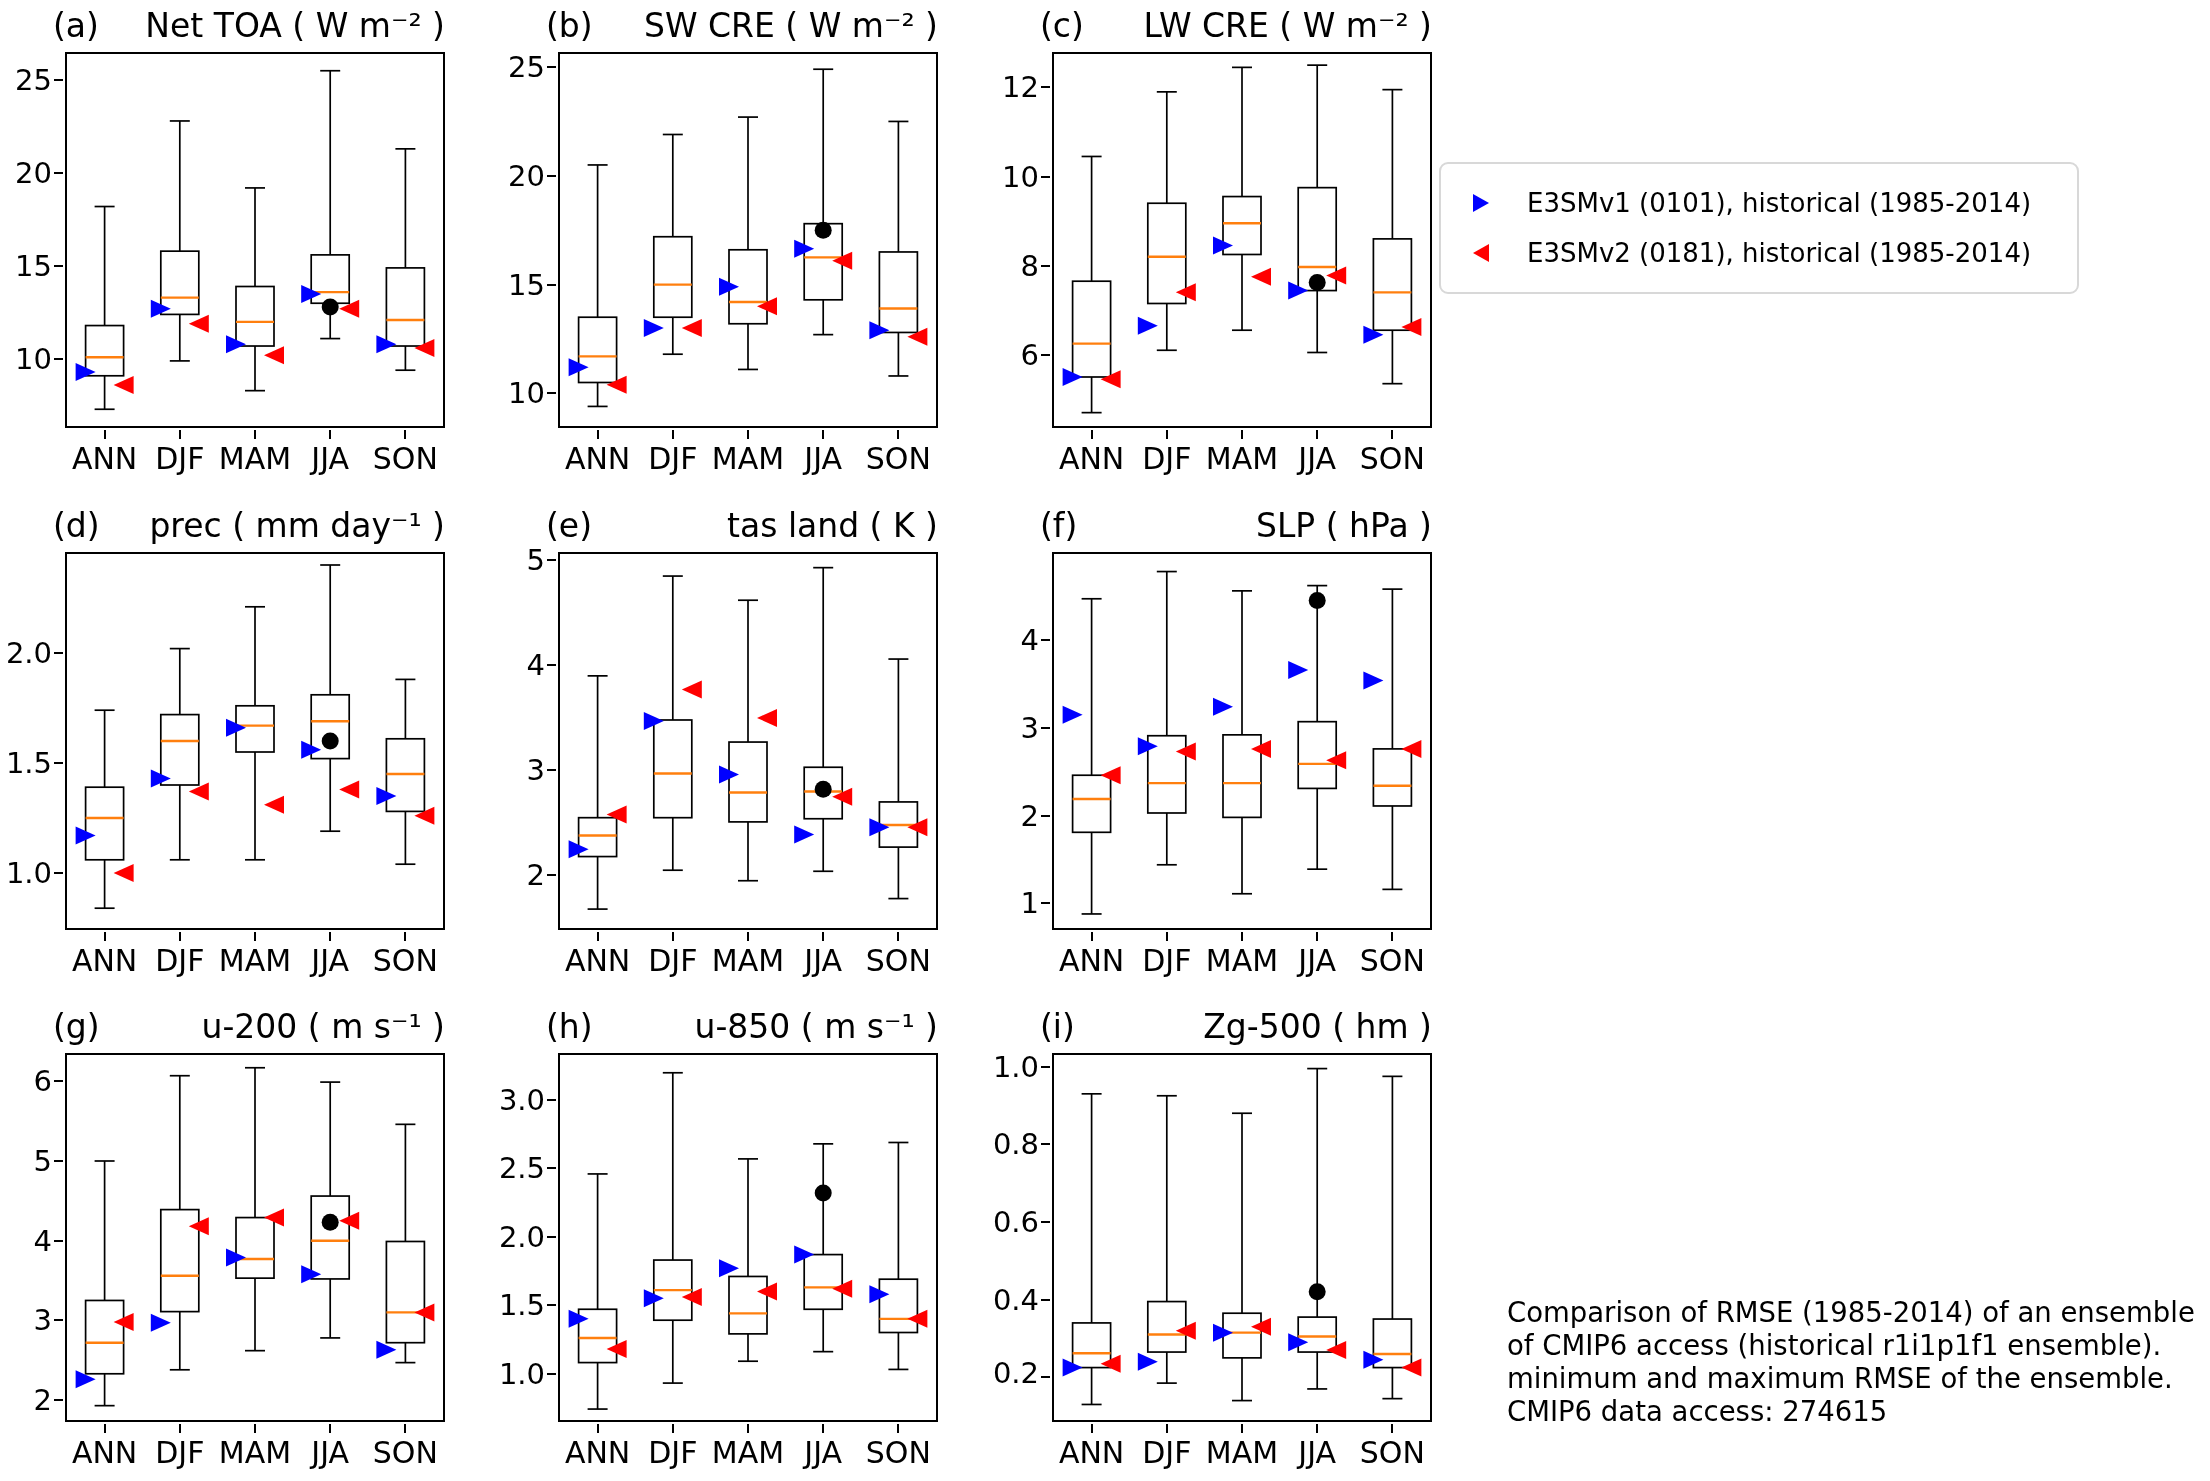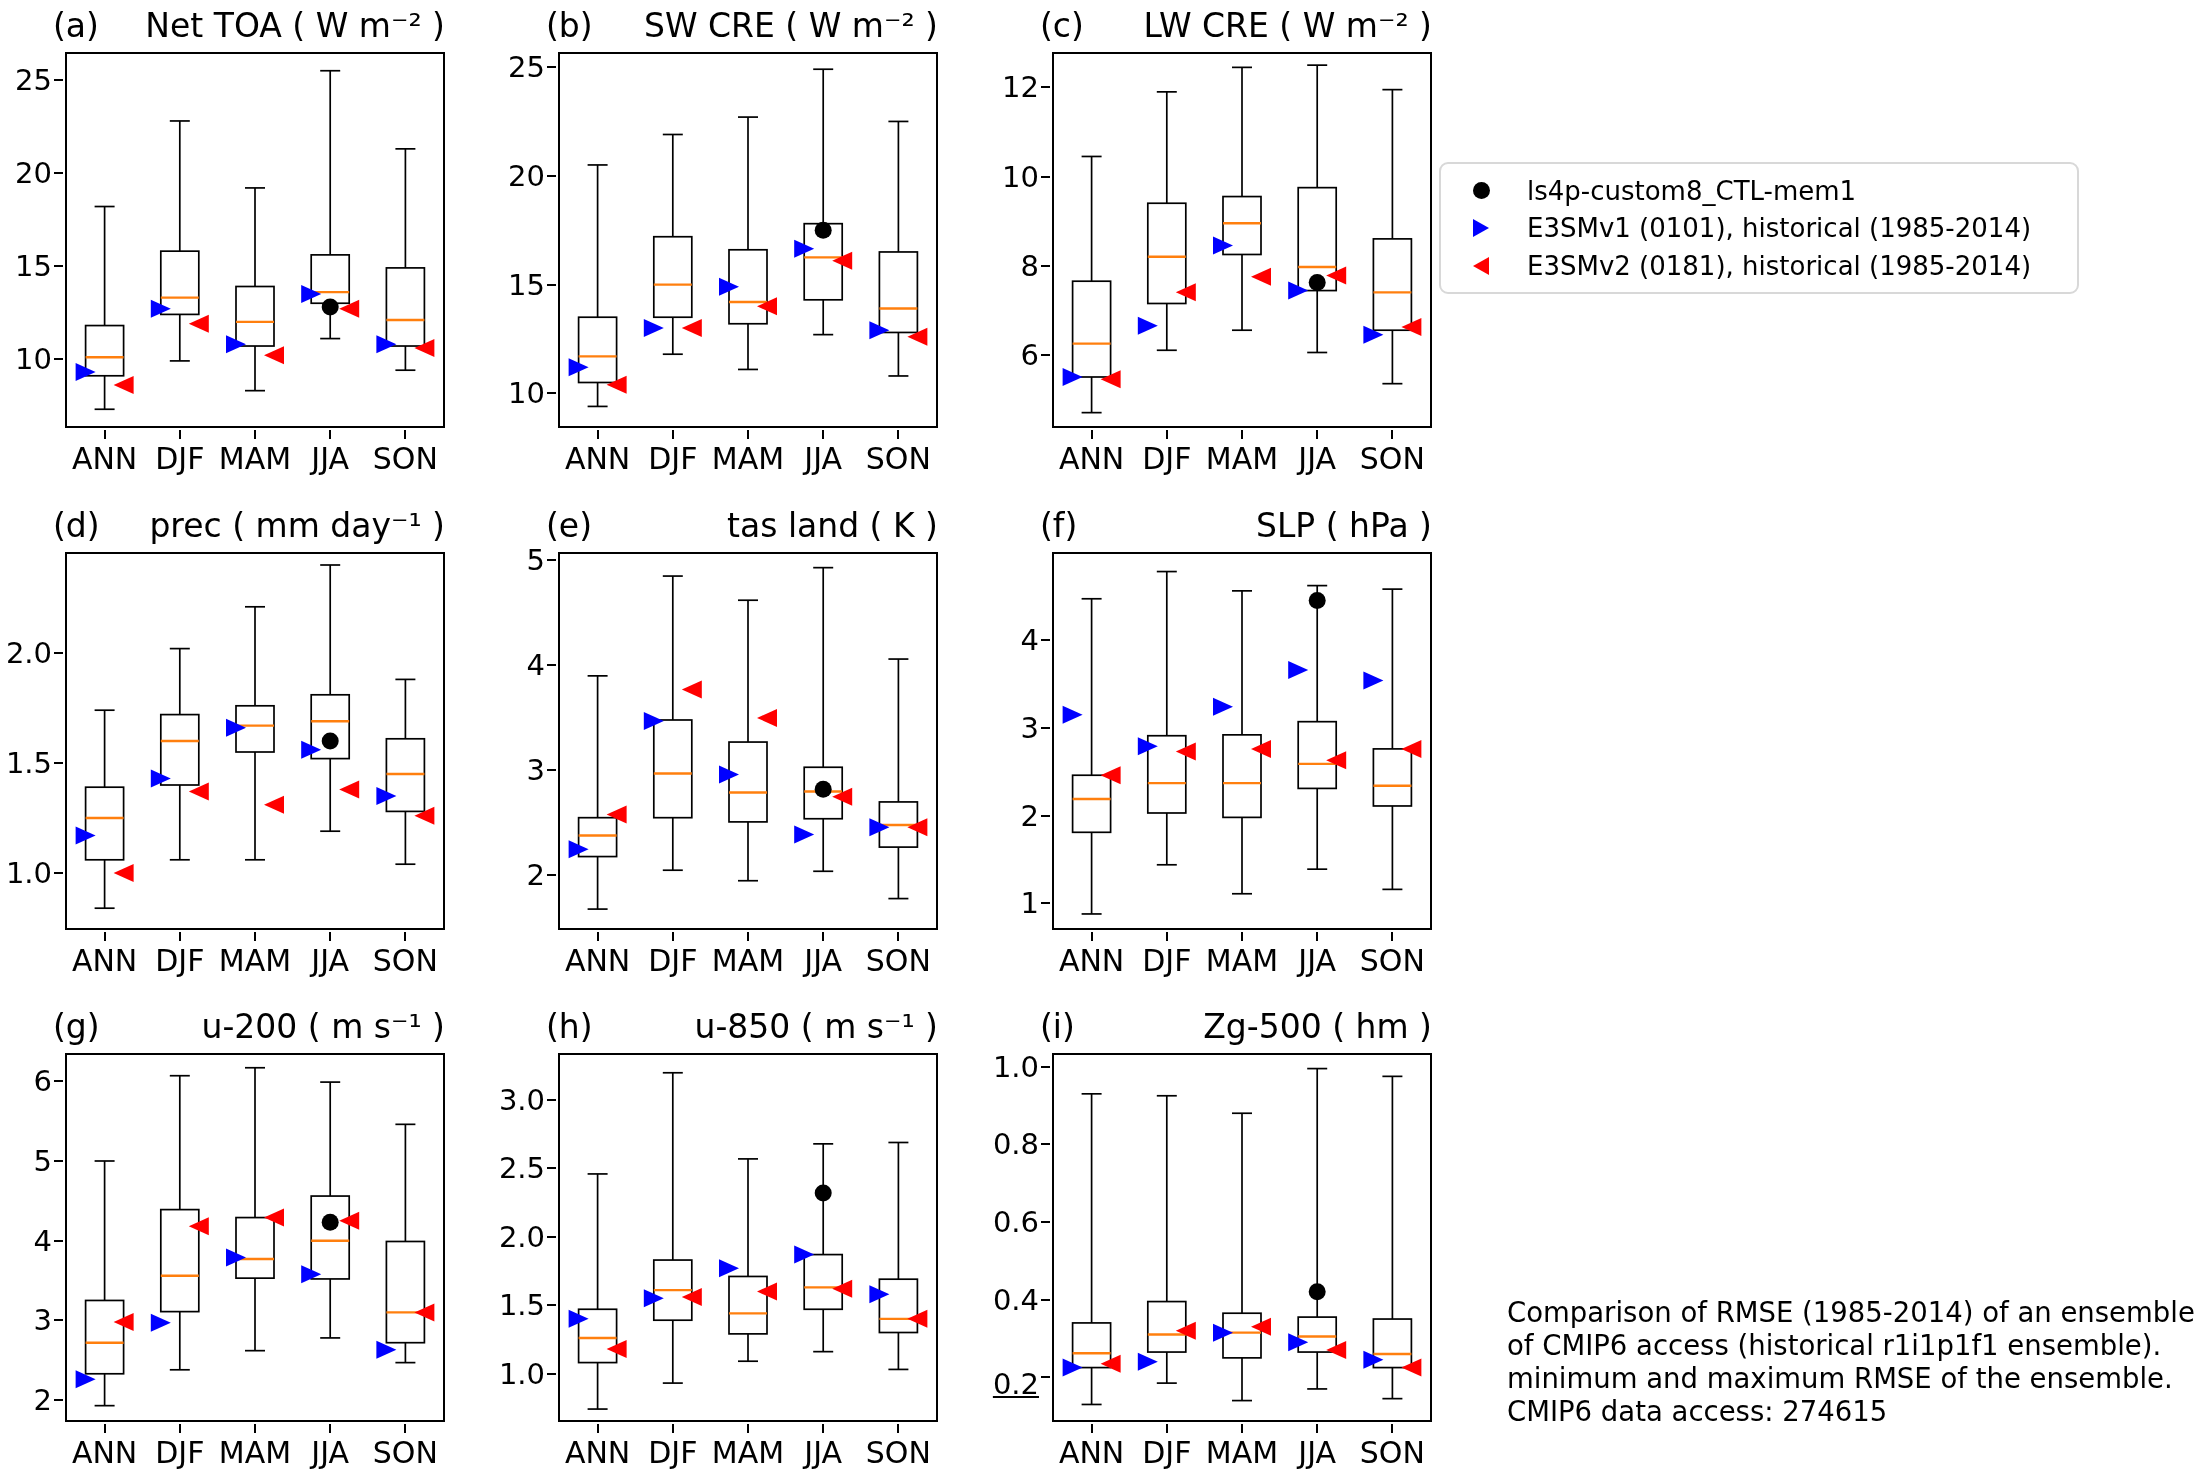--- a/index.html
+++ b/index.html
@@ -656,21 +656,21 @@
           <line class="wl" x1="328.4" y1="21.356382978723424" x2="348.4" y2="21.356382978723424"></line>
           <line class="wl" x1="328.4" y1="343.6436170212766" x2="348.4" y2="343.6436170212766"></line>
           <rect class="box" x="319.4" y="264.04255319148933" width="38" height="48.53723404255322"></rect>
           <line class="med" stroke="#ff7f0e" x1="319.4" y1="298.98936170212767" x2="357.4" y2="298.98936170212767"></line>
           <polygon fill="#0000ff" points="309.4,295.81382978723406 309.4,313.81382978723406 329.4,304.81382978723406"></polygon>
           <polygon fill="#ff0000" points="367.4,303.57978723404256 367.4,321.57978723404256 347.4,312.57978723404256"></polygon>
           <circle fill="#000000" cx="263.2" cy="236.8617021276596" r="8.5"></circle>
         </svg>
       </div>
   <div class="ytickm" style="top: 323.287px;"></div>
-      <span class="ylab" style="top: 331px; text-decoration: underline;">0.2</span>
+      <span class="ylab" style="top: 320px;">0.2</span>
       <div class="ytickm" style="top: 245.628px;"></div>
       <span class="ylab" style="top: 246.628px;">0.4</span>
       <div class="ytickm" style="top: 167.968px;"></div>
       <span class="ylab" style="top: 168.968px;">0.6</span>
       <div class="ytickm" style="top: 90.3085px;"></div>
       <span class="ylab" style="top: 91.3085px;">0.8</span>
       <div class="ytickm" style="top: 12.6489px;"></div>
       <span class="ylab" style="top: 13.6489px;">1.0</span>
       <div class="xtickm" style="left: 39.6px;"></div>
       <span class="xlab" style="left: 39.6px;">ANN</span>
@@ -680,26 +680,20 @@
       <span class="xlab" style="left: 190px;">MAM</span>
       <div class="xtickm" style="left: 265.2px;"></div>
       <span class="xlab" style="left: 265.2px;">JJA</span>
       <div class="xtickm" style="left: 340.4px;"></div>
       <span class="xlab" style="left: 340.4px;">SON</span>
     </figure>
 
   <div class="legend">
     <div class="lrow">
       <span class="licon">
-          <span class="dot"></span>
-        </span>
-      <span>ls4p-custom8_CTL-mem1</span>
-    </div>
-    <div class="lrow">
-      <span class="licon">
           <span class="tri-r"></span>
         </span>
       <span>E3SMv1 (0101), historical (1985-2014)</span>
     </div>
     <div class="lrow">
       <span class="licon">
           <span class="tri-l"></span>
         </span>
       <span>E3SMv2 (0181), historical (1985-2014)</span>
     </div>

